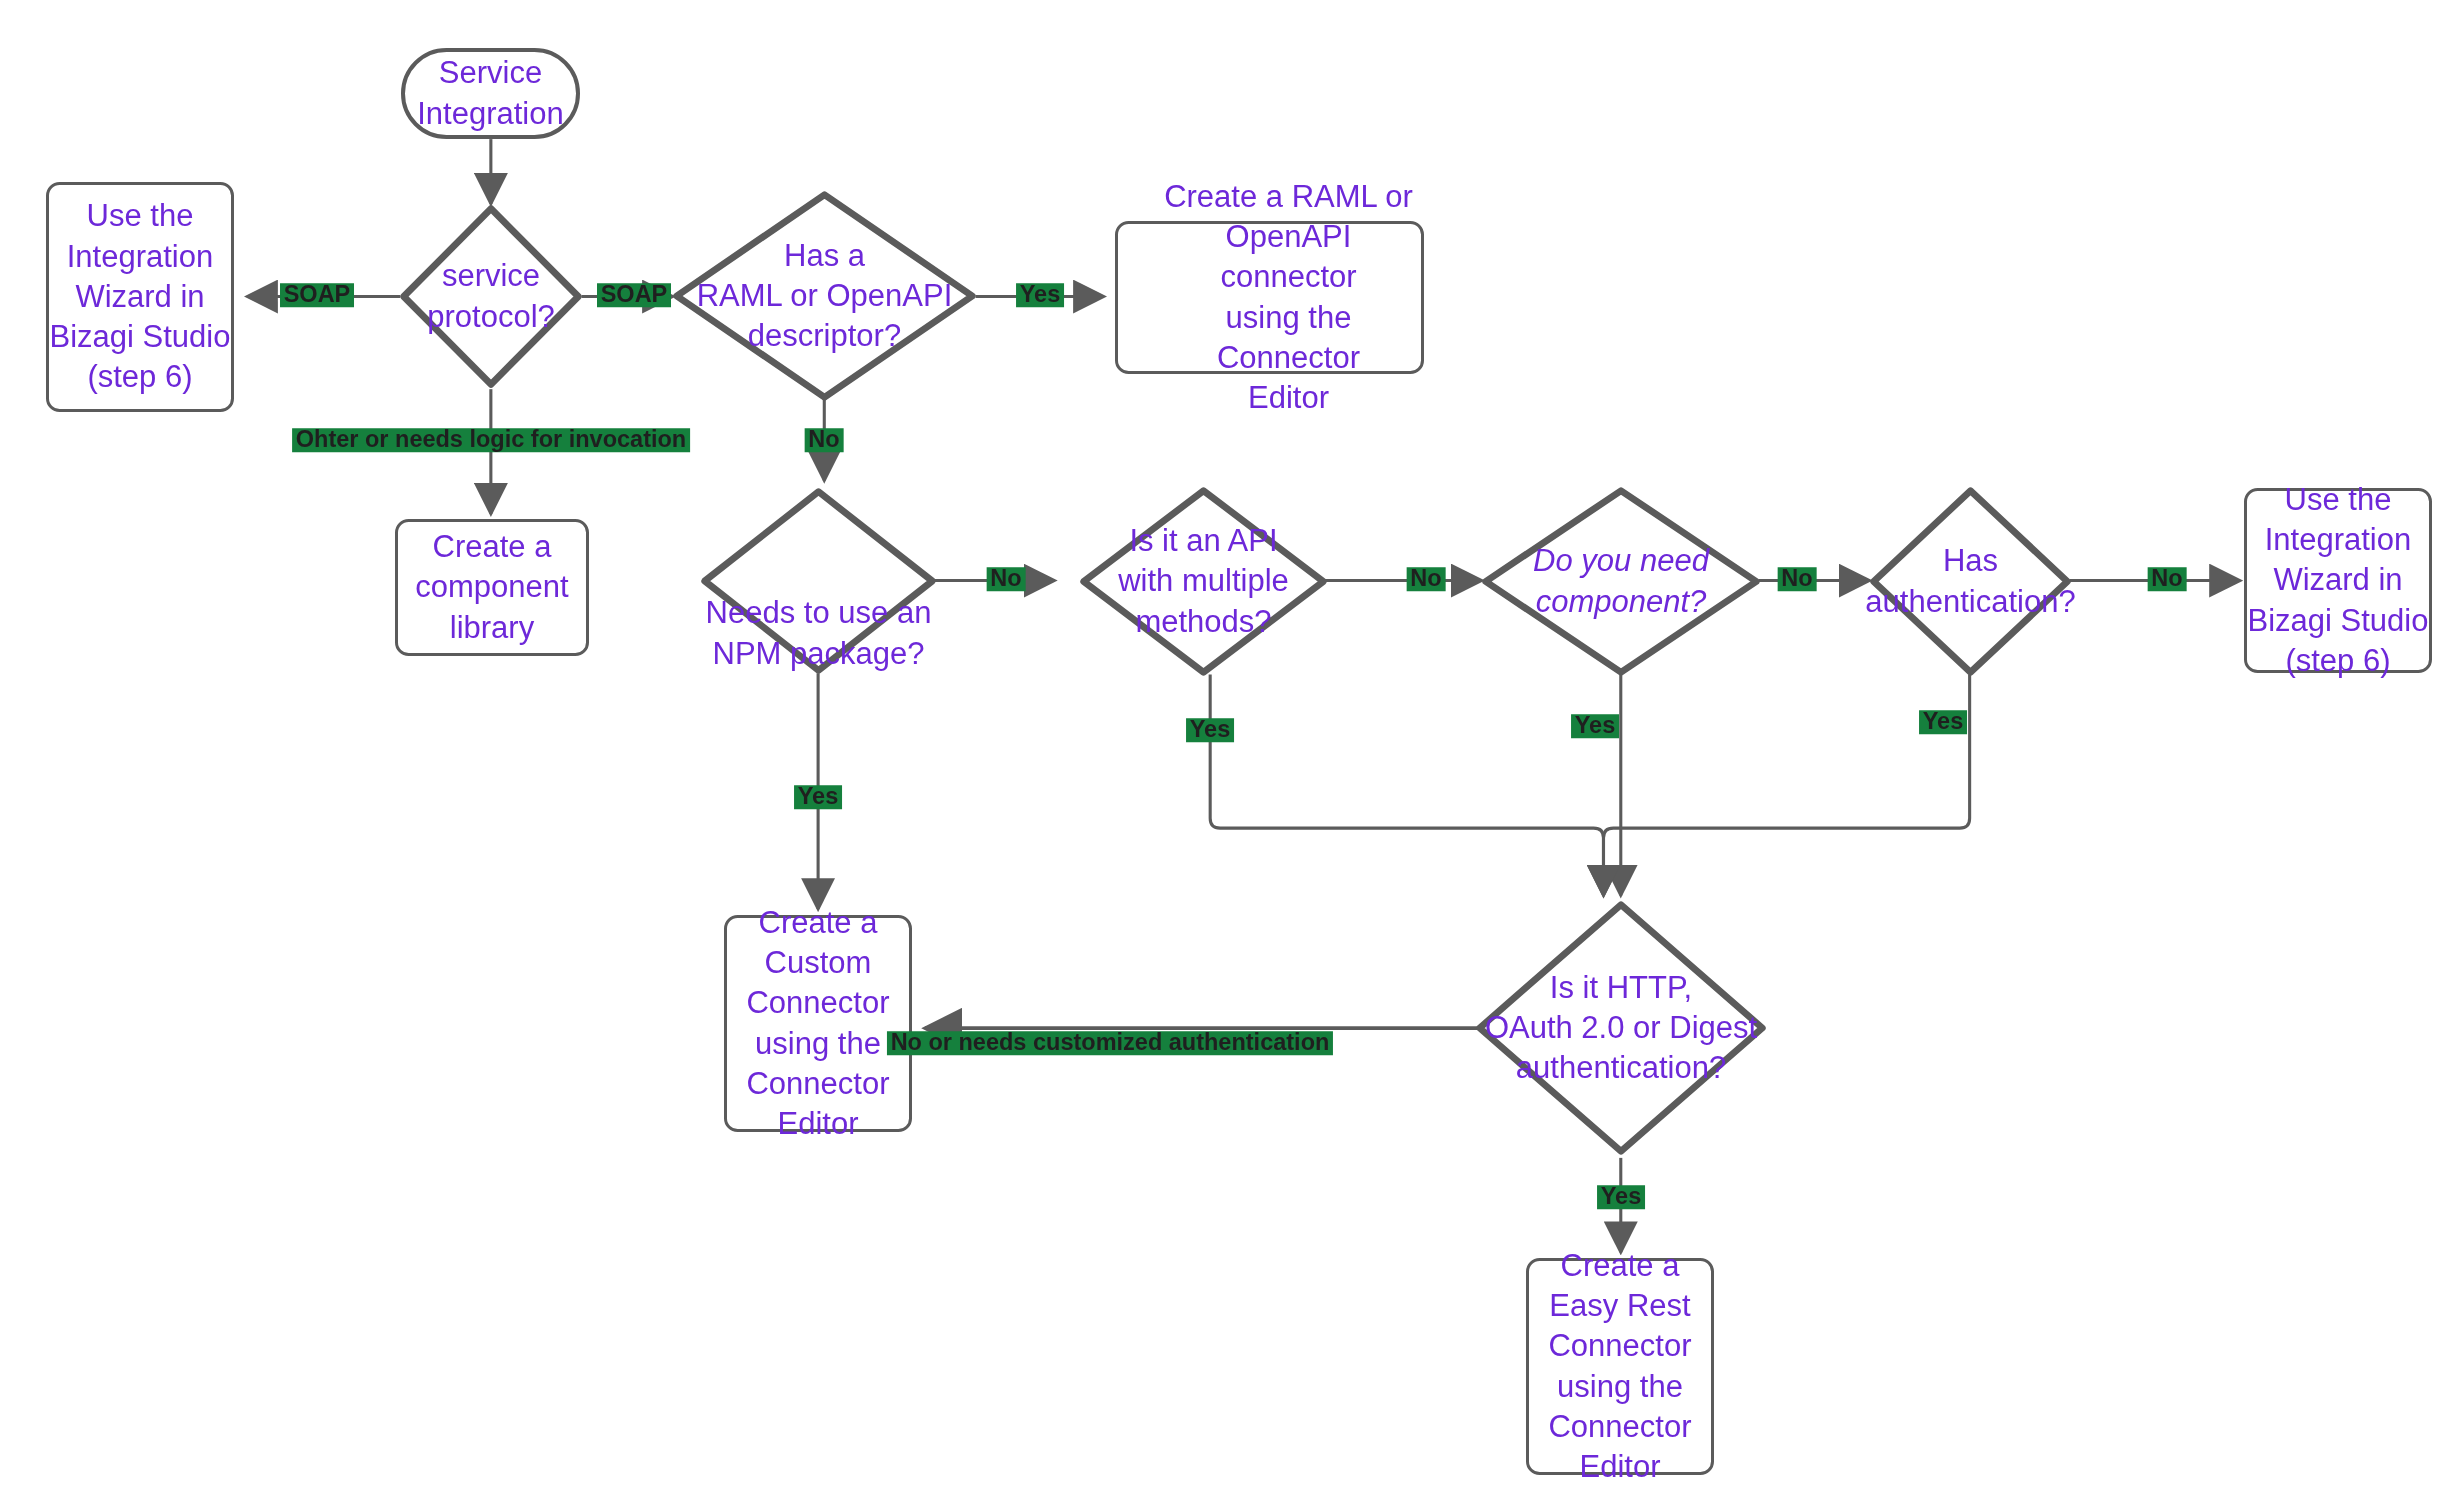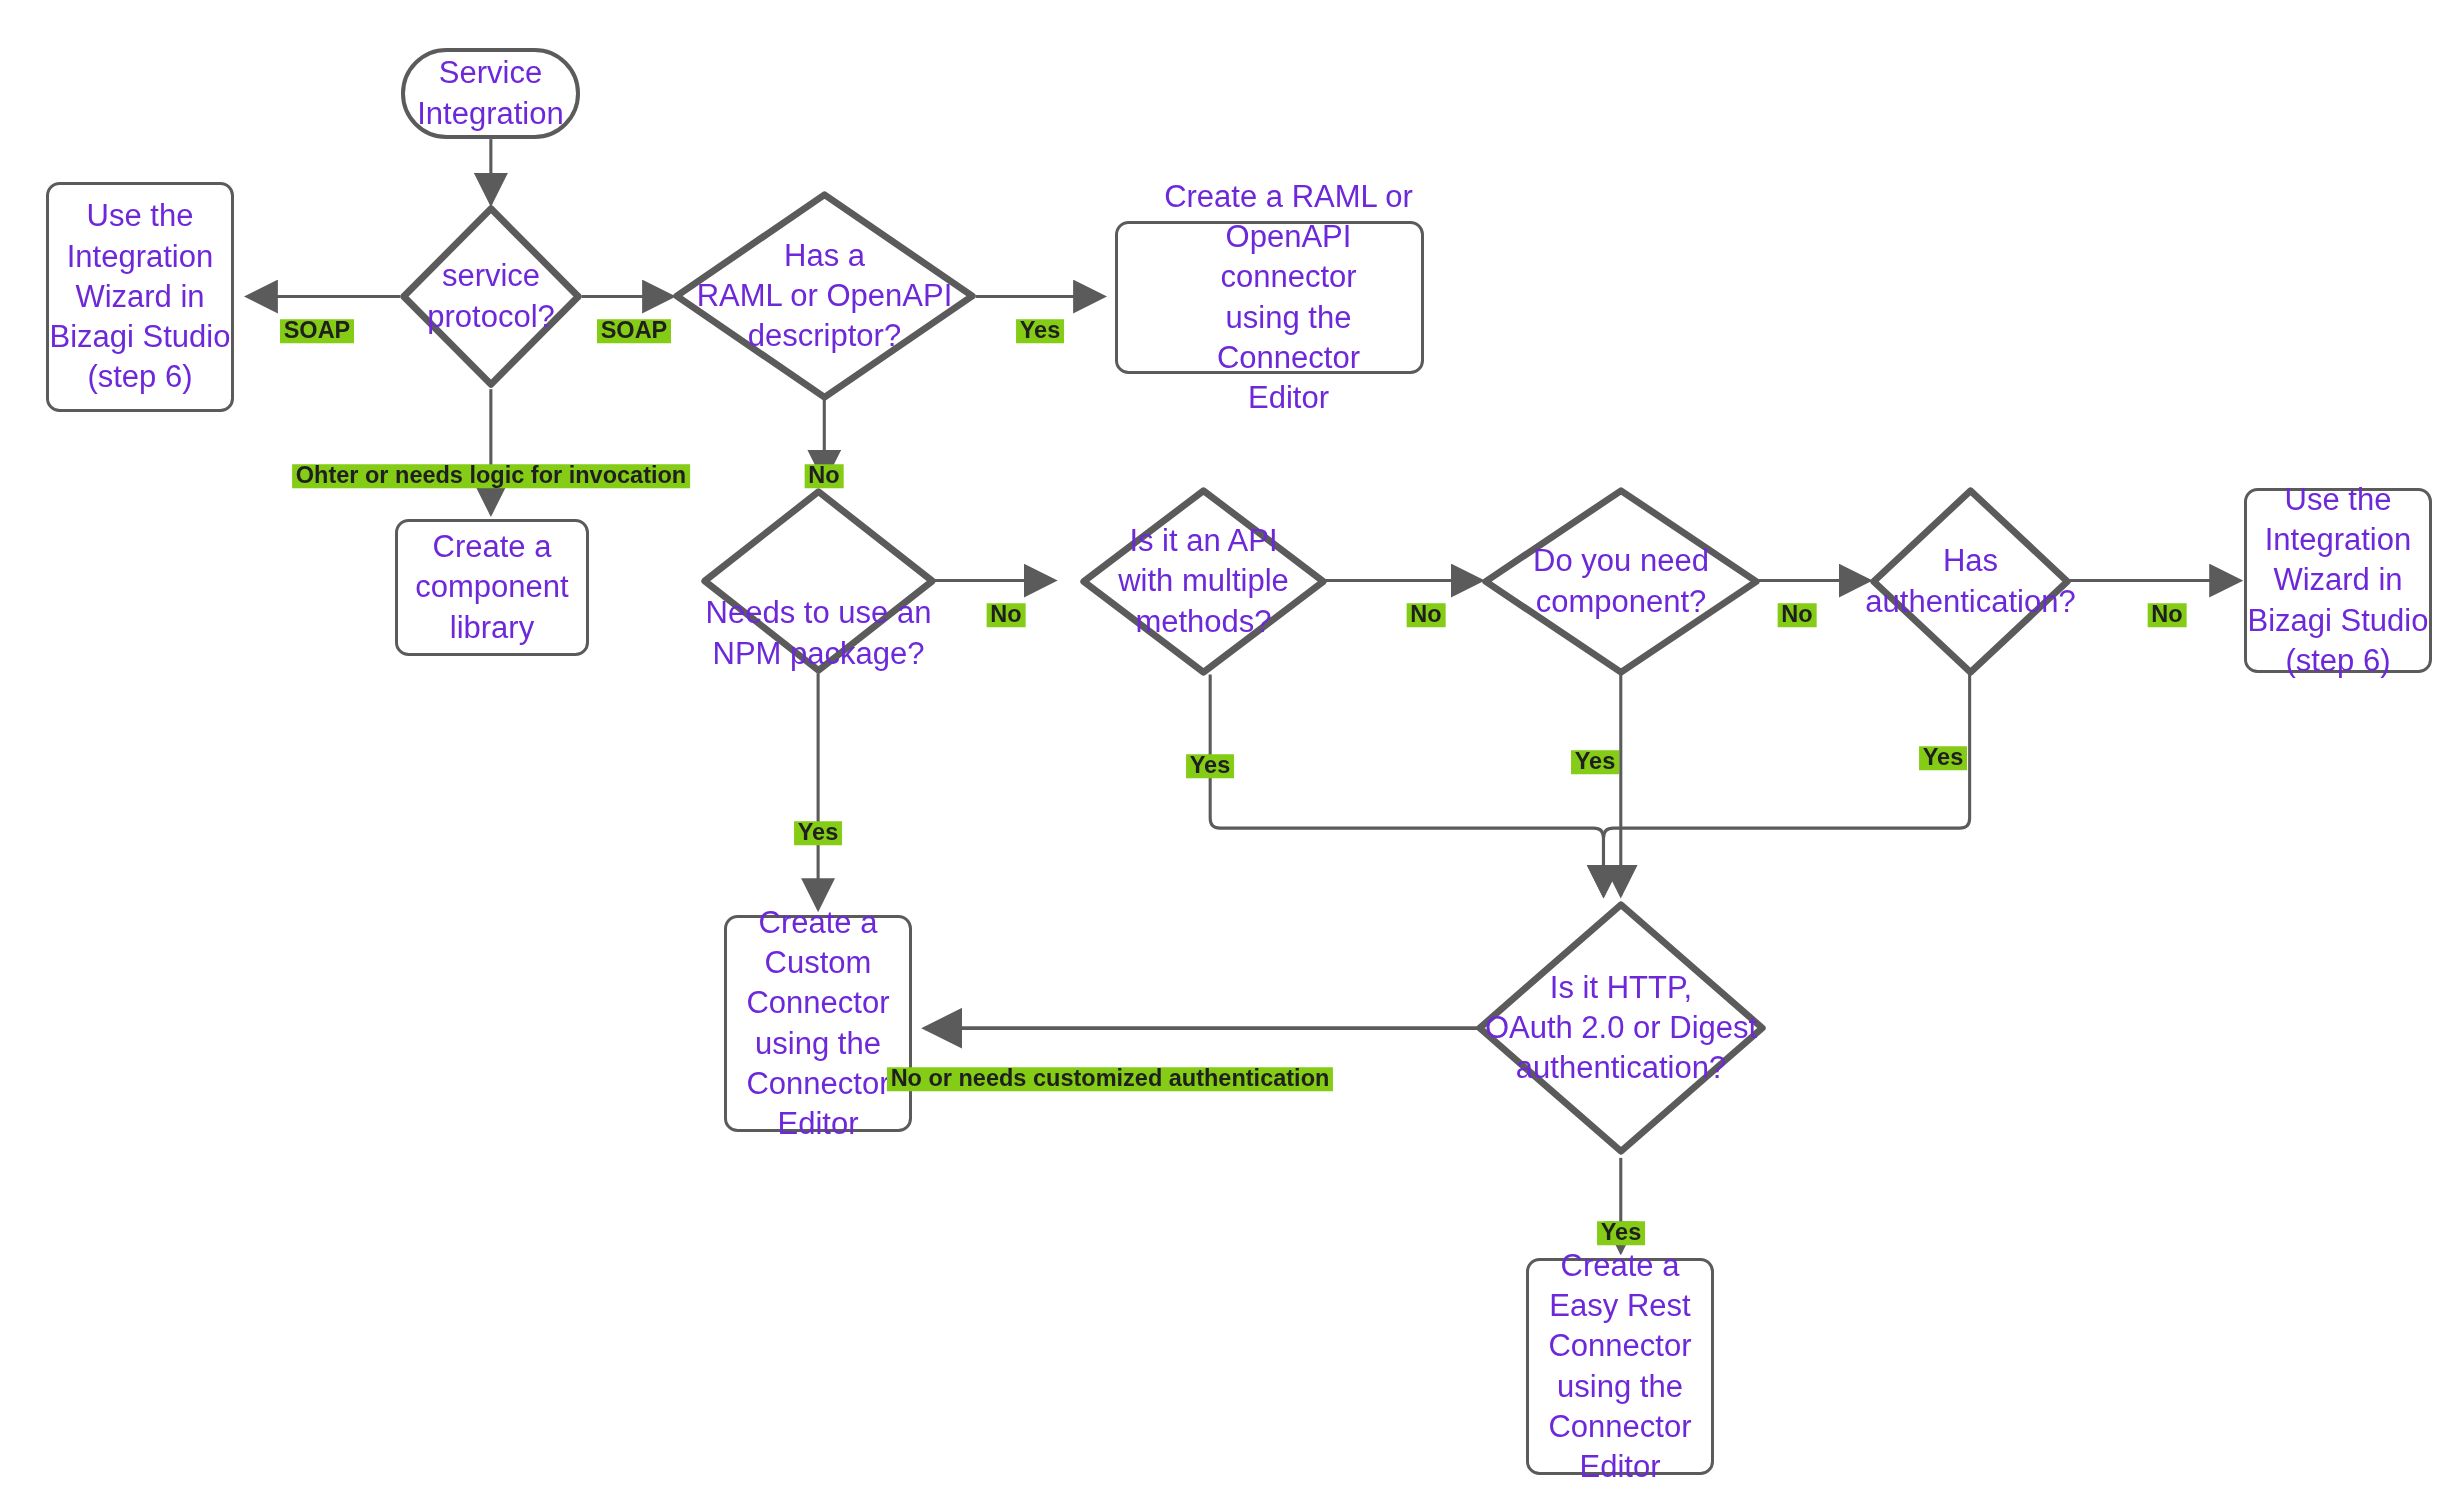--- a/index.html
+++ b/index.html
@@ -70,26 +70,25 @@
     z-index: 2;
   }
 
   
   .elabel {
     position: absolute;
     font-size: 23.5px;
     font-weight: bold;
     color: #1f1f1f;
     white-space: nowrap;
-    background: #84cc16;
+    background: #15803d;
     padding: 0 3.7px;
     z-index: 4;
     transform: translate(-50%, -50%);
     line-height: 1;
-    margin-top: 36px;
   }
 </style>
 </head>
 <body>
 
 <div id="canvas">
 
   <svg id="edges" viewBox="0 0 3968 2445">
     <defs>
       <marker id="ah" markerWidth="9" markerHeight="9" refX="8" refY="4.5" orient="auto" markerUnits="strokeWidth">
@@ -204,21 +203,21 @@
     <svg class="dshape" viewBox="0 0 400 306" preserveAspectRatio="none">
       <polygon points="200,6 394,153 200,300 6,153" fill="#ffffff" stroke="#5b5b5b" stroke-width="11" stroke-linejoin="round"></polygon>
     </svg>
     <span class="dlabel">
       <span>Is it an API</span><br>
       <span>with multiple</span><br>
       <span>methods?</span>
     </span>
   </div>
 
-  <div class="node diamond" style="left:1482px; top:487px; width:278px; height:189px;">
+  <div class="node diamond" style="left:1482px; top:487px; width:278px; height:189px;font-style:italic;">
     <svg class="dshape" viewBox="0 0 450 306" preserveAspectRatio="none">
       <polygon points="225,6 444,153 225,300 6,153" fill="#ffffff" stroke="#5b5b5b" stroke-width="11" stroke-linejoin="round"></polygon>
     </svg>
     <span class="dlabel">
       <span>Do you need</span><br>
       <span>component?</span>
     </span>
   </div>
 
   <div class="node diamond" style="left:1870px; top:487px; width:201px; height:189px;">

